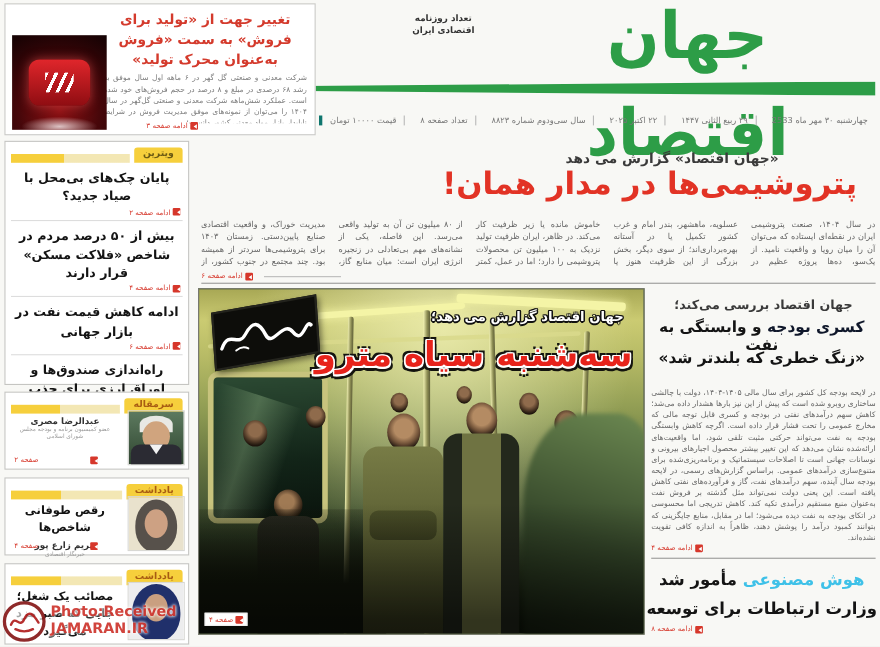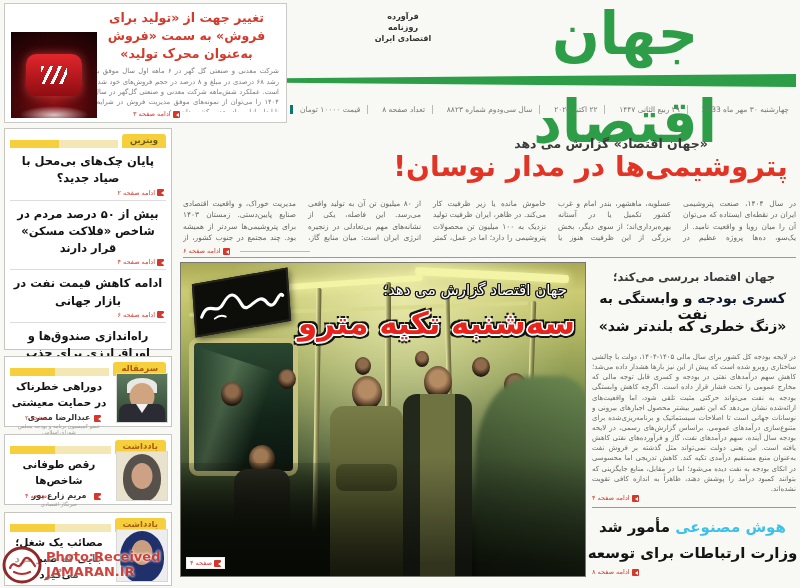--- a/index.html
+++ b/index.html
@@ -118,21 +118,21 @@
   .figB .fb{top:28px;background:linear-gradient(90deg,#23281c 24%,#6f7342 24% 76%,#23281c 76%);}
   .figC{left:13%;top:58%;width:14%;height:42%;}
   .figC .fh{top:0;width:26px;height:28px;background:radial-gradient(circle at 45% 40%,#a07a54 30%,#503a26 55%,#181008 75%);}
   .figC .fb{top:24px;background:linear-gradient(#2c2c24,#14140e);}
   .crowd-left{position:absolute;left:0;top:64%;width:42%;height:36%;
     background:linear-gradient(180deg,rgba(20,24,12,.2),#10140a 60%);}
   .fg-right{position:absolute;left:73%;top:36%;width:30%;height:66%;filter:blur(2px);
     border-radius:45% 30% 0 0/40% 30% 0 0;
     background:linear-gradient(200deg,#6d8a52,#35472a 55%,#141c0e);}
   .ph-vig{position:absolute;inset:0;background:linear-gradient(180deg,transparent 62%,rgba(0,0,0,.55) 96%);}
-  .ph-kicker{position:absolute;right:18px;top:18px;font-size:15px;font-weight:normal;color:#fff;
+  .ph-kicker{position:absolute;right:18px;top:18px;font-size:12px;font-weight:bold;color:#fff;
     text-shadow:1.3px 0 0 #111,-1.3px 0 0 #111,0 1.3px 0 #111,0 -1.3px 0 #111,
     1px 1px 0 #111,-1px 1px 0 #111,1px -1px 0 #111,-1px -1px 0 #111;}
   .ph-headline{position:absolute;right:10px;top:42px;font-size:31px;font-weight:bold;color:#e7231b;
     letter-spacing:-1px;
     text-shadow:1.5px 0 0 #fff,-1.5px 0 0 #fff,0 1.5px 0 #fff,0 -1.5px 0 #fff,
     1.2px 1.2px 0 #fff,-1.2px 1.2px 0 #fff,1.2px -1.2px 0 #fff,-1.2px -1.2px 0 #fff,
     3px 3px 0 #14140f,-3px 3px 0 #14140f,3px -3px 0 #14140f,-3px -3px 0 #14140f,0 4px 0 #14140f;}
   .ph-chip{position:absolute;left:5px;bottom:7px;}
 
   
@@ -165,37 +165,37 @@
   .port-w1 .pt-bg{background:#e9e2cd;}
   .port-w1 .pt-scarf{top:2px;width:38px;height:48px;background:#57514b;}
   .port-w1 .pt-face{top:11px;width:21px;height:26px;background:#cda183;}
   .port-w2 .pt-bg{background:#ededee;}
   .port-w2 .pt-scarf{top:1px;width:44px;height:52px;background:#20306b;}
   .port-w2 .pt-face{top:10px;width:21px;height:25px;background:#c99f80;}
   .sb-col{margin:0 58px 0 0;padding-top:0;}
   .sb-title{font-size:10.5px;font-weight:bold;color:#141414;text-align:center;line-height:1.5;margin-top:3px;}
   .sb-author{font-size:8px;font-weight:bold;color:#333;text-align:center;margin-top:2px;}
   .sb-role{font-size:5.3px;color:#999;text-align:center;margin-top:1px;}
-  .sb-page{position:absolute;left:20px;bottom:4px;gap:47px;}
+  .sb-page{position:absolute;left:8px;bottom:4px;gap:47px;}
 
   
   .watermark{position:absolute;left:2px;top:546px;display:flex;direction:ltr;align-items:center;
     gap:4px;z-index:40;opacity:.95;}
   .wm-logo{width:40px;height:38px;flex:0 0 40px;}
   .wm-text{font-size:13px;font-weight:bold;color:#cf3a33;line-height:1.15;
     text-shadow:0 0 3px #fff,0 0 3px #fff;}
 </style>
 </head>
 <body>
 
 <div id="page">
 
   <div class="mast-logo">جهان اقتصاد</div>
   <div class="tagline">
-    <div>فرآورده روزنامه</div>
+    <div>تعداد روزنامه</div>
     <div>اقتصادی ایران</div>
   </div>
   <div class="swoosh"></div>
   <div class="dateline">
     <span class="dl-cell">چهارشنبه ۳۰ مهر ماه 2533</span>
     <span class="dl-cell">۲۹ ربیع الثانی ۱۴۴۷</span>
     <span class="dl-cell">۲۲ اکتبر ۲۰۲۵</span>
     <span class="dl-cell">سال سی‌ودوم شماره ۸۸۲۳</span>
     <span class="dl-cell">تعداد صفحه ۸</span>
     <span class="dl-cell">قیمت ۱۰۰۰۰ تومان</span>
@@ -209,21 +209,21 @@
       <div class="topbox-title">تغییر جهت از «تولید برای فروش» به سمت «فروش به‌عنوان محرک تولید»</div>
       <div class="topbox-body">شرکت معدنی و صنعتی گل گهر در ۶ ماهه اول سال موفق به رشد ۶۸ درصدی در مبلغ و ۸ درصد در حجم فروش‌های خود شده است. عملکرد شش‌ماهه شرکت معدنی و صنعتی گل‌گهر در سال ۱۴۰۴ را می‌توان از نمونه‌های موفق مدیریت فروش در شرایط ناپایدار بازار مواد معدنی کشور دانست؛</div>
     </div>
     <div class="more">
       <span class="mico"></span>
       <span>ادامه صفحه ۳</span>
     </div>
   </div>
 
   <div class="lead-kicker">«جهان اقتصاد» گزارش می دهد</div>
-  <div class="lead-headline">پتروشیمی‌ها در مدار نوسان!</div>
+  <div class="lead-headline">پتروشیمی‌ها در مدار همان!</div>
   <div class="lead-body">در سال ۱۴۰۴، صنعت پتروشیمی ایران در نقطه‌ای ایستاده که می‌توان آن را میان رویا و واقعیت نامید. از یک‌سو، ده‌ها پروژه عظیم در عسلویه، ماهشهر، بندر امام و غرب کشور تکمیل یا در آستانه بهره‌برداری‌اند؛ از سوی دیگر، بخش بزرگی از این ظرفیت هنوز یا خاموش مانده یا زیر ظرفیت کار می‌کند. در ظاهر، ایران ظرفیت تولید نزدیک به ۱۰۰ میلیون تن محصولات پتروشیمی را دارد؛ اما در عمل، کمتر از ۸۰ میلیون تن آن به تولید واقعی می‌رسد. این فاصله، یکی از نشانه‌های مهم بی‌تعادلی در زنجیره انرژی ایران است: میان منابع گاز، مدیریت خوراک، و واقعیت اقتصادی صنایع پایین‌دستی. زمستان ۱۴۰۳ برای پتروشیمی‌ها سردتر از همیشه بود. چند مجتمع در جنوب کشور، از جمله در عسلویه و ایلام، برای چند هفته با کاهش یا قطع گاز روبه‌رو شدند. در همان زمان، شبکه خانگی با مصرفی بی‌سابقه مواجه بود؛ وزارت نفت ناچار شد دوباره اولویت را به بخش خانگی و نیروگاهی بدهد.</div>
   <div class="more lead-more">
     <span class="mico"></span>
     <span>ادامه صفحه ۶</span>
   </div>
   <div class="lead-more-line"></div>
   <div class="rule-h" style="left:183px;top:257px;width:613px;"></div>
 
   <div class="photo">
     <div class="ph-bg"></div>
@@ -259,21 +259,21 @@
       <div class="fh"></div>
       <div class="fb"></div>
     </div>
     <div class="fig figB">
       <div class="fh"></div>
       <div class="fb"></div>
     </div>
     <div class="fg-right"></div>
     <div class="ph-vig"></div>
     <div class="ph-kicker">جهان اقتصاد گزارش می دهد؛</div>
-    <div class="ph-headline">سه‌شنبه تکیه مترو</div>
+    <div class="ph-headline">سه‌شنبه سیاه مترو</div>
     <div class="more chip ph-chip">
       <span class="mico"></span>
       <span>صفحه ۴</span>
     </div>
   </div>
 
   <div class="b-kicker">جهان اقتصاد بررسی می‌کند؛</div>
   <div class="b-head1">
     <span class="red">کسری بودجه</span><span> و وابستگی به نفت</span>
   </div>
@@ -336,21 +336,20 @@
       <span class="tab">سرمقاله</span>
       <span class="tabbar"></span>
     </div>
     <div class="portrait port-man">
       <div class="pt-bg"></div>
       <div class="pt-hair"></div>
       <div class="pt-face"></div>
       <div class="pt-torso"></div>
     </div>
     <div class="sb-col">
-      <div class="sb-title">دوراهی خطرناک در حمایت معیشتی</div>
       <div class="sb-author">عبدالرضا مصری</div>
       <div class="sb-role">عضو کمیسیون برنامه و بودجه مجلس شورای اسلامی</div>
     </div>
     <div class="more sb-page">
       <span class="mico"></span>
       <span>صفحه ۲</span>
     </div>
   </div>
 
   <div class="sb sb3">

